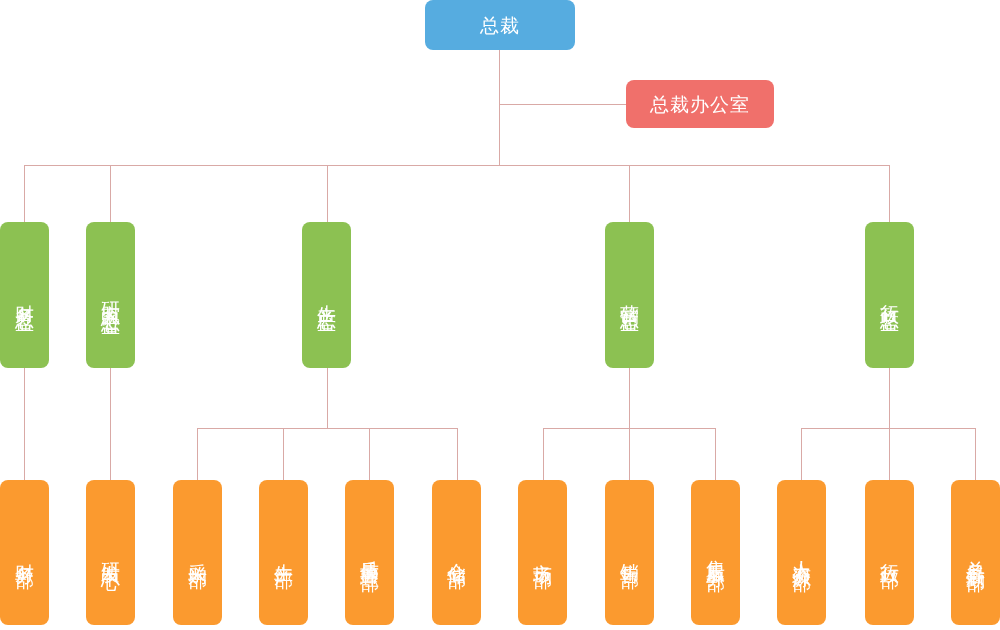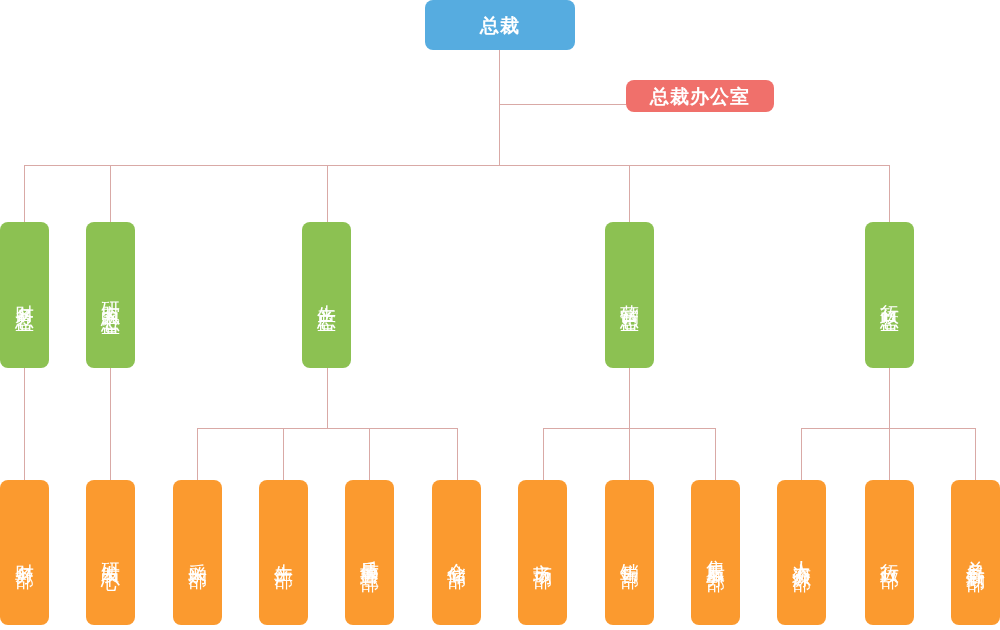--- a/index.html
+++ b/index.html
@@ -33,21 +33,20 @@
     color: #ffffff;
     display: flex;
     align-items: center;
     justify-content: center;
     text-align: center;
     letter-spacing: 1px;
   }
   .node.horiz {
     font-size: 19px;
     line-height: 1.2;
-    font-weight: bold;
   }
   .node.vert {
     writing-mode: vertical-rl;
     text-orientation: upright;
     font-size: 19px;
     line-height: 1.25;
     letter-spacing: 3px;
   }
   .node-ceo      { background: #56ace0; }
   .node-office   { background: #f0706b; }
@@ -89,21 +88,21 @@
   <div class="line line-v" style="left:715px; top:428px; height:52px;"></div>
 
   <div class="line line-v" style="left:889px; top:368px; height:60px;"></div>
   <div class="line line-h" style="left:801px; top:428px; width:175px;"></div>
   <div class="line line-v" style="left:801px; top:428px; height:52px;"></div>
   <div class="line line-v" style="left:889px; top:428px; height:52px;"></div>
   <div class="line line-v" style="left:975px; top:428px; height:52px;"></div>
 
   <div class="node horiz node-ceo" style="left:425px; top:0px; width:150px; height:50px;">总裁</div>
 
-  <div class="node horiz node-office" style="left:626px; top:80px; width:148px; height:32px;">总裁办公室</div>
+  <div class="node horiz node-office" style="left:626px; top:80px; width:148px; height:48px;">总裁办公室</div>
 
   <div class="node vert node-director" style="left:0px; top:222px; width:49px; height:146px;">财务总监</div>
 
   <div class="node vert node-director" style="left:86px; top:222px; width:49px; height:146px;">研究中心总监</div>
 
   <div class="node vert node-director" style="left:302px; top:222px; width:49px; height:146px;">生产总监</div>
 
   <div class="node vert node-director" style="left:605px; top:222px; width:49px; height:146px;">营销总监</div>
 
   <div class="node vert node-director" style="left:865px; top:222px; width:49px; height:146px;">行政总监</div>

